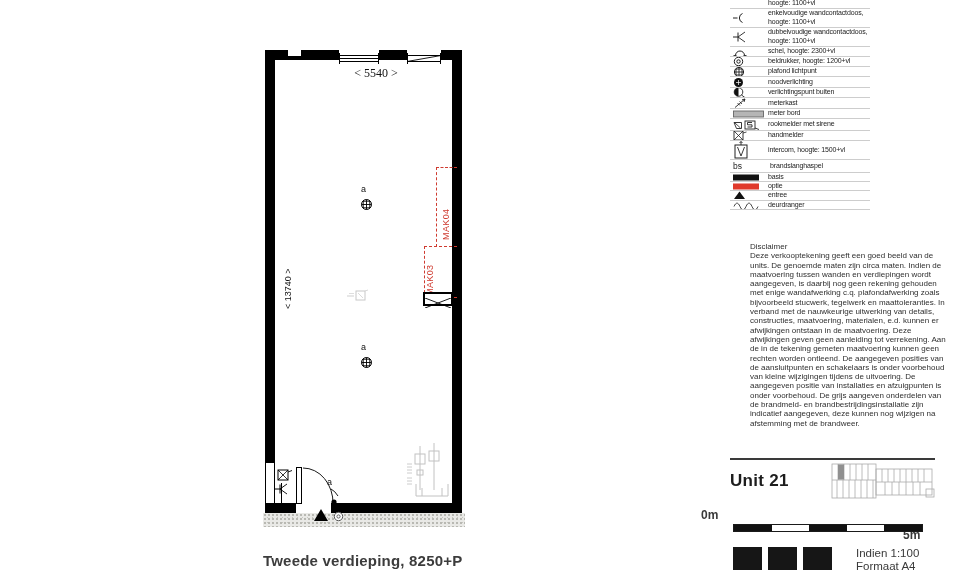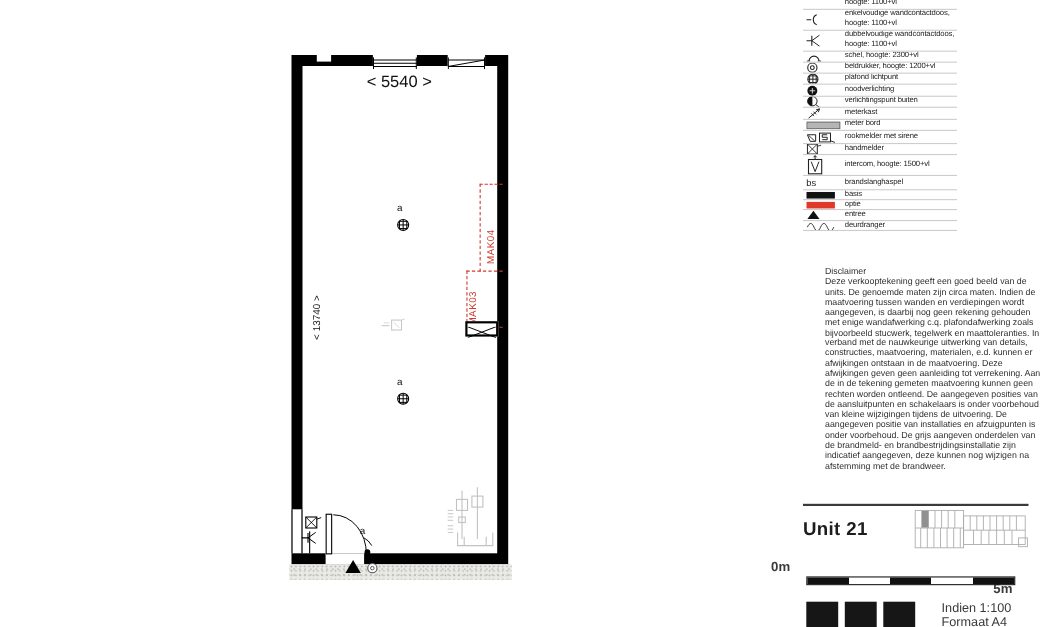--- a/index.html
+++ b/index.html
@@ -3,21 +3,21 @@
 <meta charset="utf-8">
 <style>
   html,body{margin:0;padding:0;background:#fff;}
   #page{position:relative;width:955px;height:570px;background:#fff;overflow:hidden;
         font-family:"Liberation Sans",sans-serif;color:#222;}
   .abs{position:absolute;}
   
   .wall-box{left:265px;top:50px;width:197px;height:463px;background:#fff;
             border:10px solid #000;box-sizing:border-box;}
   .notch{left:288px;top:50px;width:13px;height:6px;background:#fff;}
-  .dim-h{left:331px;top:66px;width:64px;text-align:center;font-size:15px;color:#111;}
+  .dim-h{left:344px;top:66px;width:64px;text-align:center;font-size:12px;color:#111;font-family:Liberation Serif, serif;}
   .dim-v{left:283px;top:309px;transform:rotate(-90deg);transform-origin:0 0;
          font-size:9px;color:#111;white-space:nowrap;}
   .a-label{font-size:9px;color:#111;}
   .red-vdash{border-left:1.2px dashed #cf3b30;width:0;}
   .red-hdash{border-top:1.2px dashed #cf3b30;height:0;}
   .mak-label{transform:rotate(-90deg);transform-origin:0 0;font-size:9px;color:#cf3b30;
              letter-spacing:.4px;white-space:nowrap;}
   .shaft{left:423px;top:292px;width:30px;height:14px;background:#fff;
          border:2px solid #000;box-sizing:border-box;}
   .door-gap{left:296px;top:503px;width:35px;height:10px;background:#fff;}
@@ -187,20 +187,21 @@
 
   <div class="abs stipple"></div>
   <svg class="abs" style="left:313px;top:508px;" width="16" height="14">
     <polygon points="1,13 15,13 8,1" fill="#000"></polygon>
   </svg>
   <svg class="abs" style="left:333px;top:511px;" width="11" height="11">
     <circle cx="5.5" cy="5.5" r="4.2" fill="#fff" stroke="#555" stroke-width="1"></circle>
     <circle cx="5.5" cy="5.5" r="1.6" fill="none" stroke="#555" stroke-width="0.9"></circle>
   </svg>
 
+  <div class="abs plan-caption">Tweede verdieping, 8250+P</div>
 
   <div class="abs legend">
     <div class="lrow" style="height:9px;">
       <span class="lsym"></span>
       <span class="llab" style="margin-top:-2px;">hoogte: 1100+vl</span>
     </div>
     <div class="lrow" style="height:19px;">
       <span class="lsym">
         <svg width="15" height="12">
             <line x1="0" y1="6" x2="4.5" y2="6" stroke="#222" stroke-width="1"></line>
@@ -328,21 +329,21 @@
         <svg width="17" height="18">
             <line x1="8" y1="0.5" x2="8" y2="4" stroke="#222" stroke-width="0.9"></line>
             <line x1="6.5" y1="2" x2="8" y2="0.5" stroke="#222" stroke-width="0.9"></line>
             <line x1="9.5" y1="2" x2="8" y2="0.5" stroke="#222" stroke-width="0.9"></line>
             <rect x="2" y="4" width="12" height="13" fill="none" stroke="#222" stroke-width="1"></rect>
             <path d="M4.5 6 L8 15 L11.5 6" fill="none" stroke="#222" stroke-width="0.9"></path>
           </svg>
       </span>
       <span class="llab">intercom, hoogte: 1500+vl</span>
     </div>
-    <div class="lrow" style="height:13px;">
+    <div class="lrow" style="height:13px;justify-content:space-between;">
       <span class="lsym bs-sym">bs</span>
       <span class="llab">brandslanghaspel</span>
     </div>
     <div class="lrow" style="height:9px;">
       <span class="lsym">
         <svg width="28" height="7">
             <rect x="0" y="0.5" width="26" height="6" fill="#111"></rect>
           </svg>
       </span>
       <span class="llab">basis</span>

